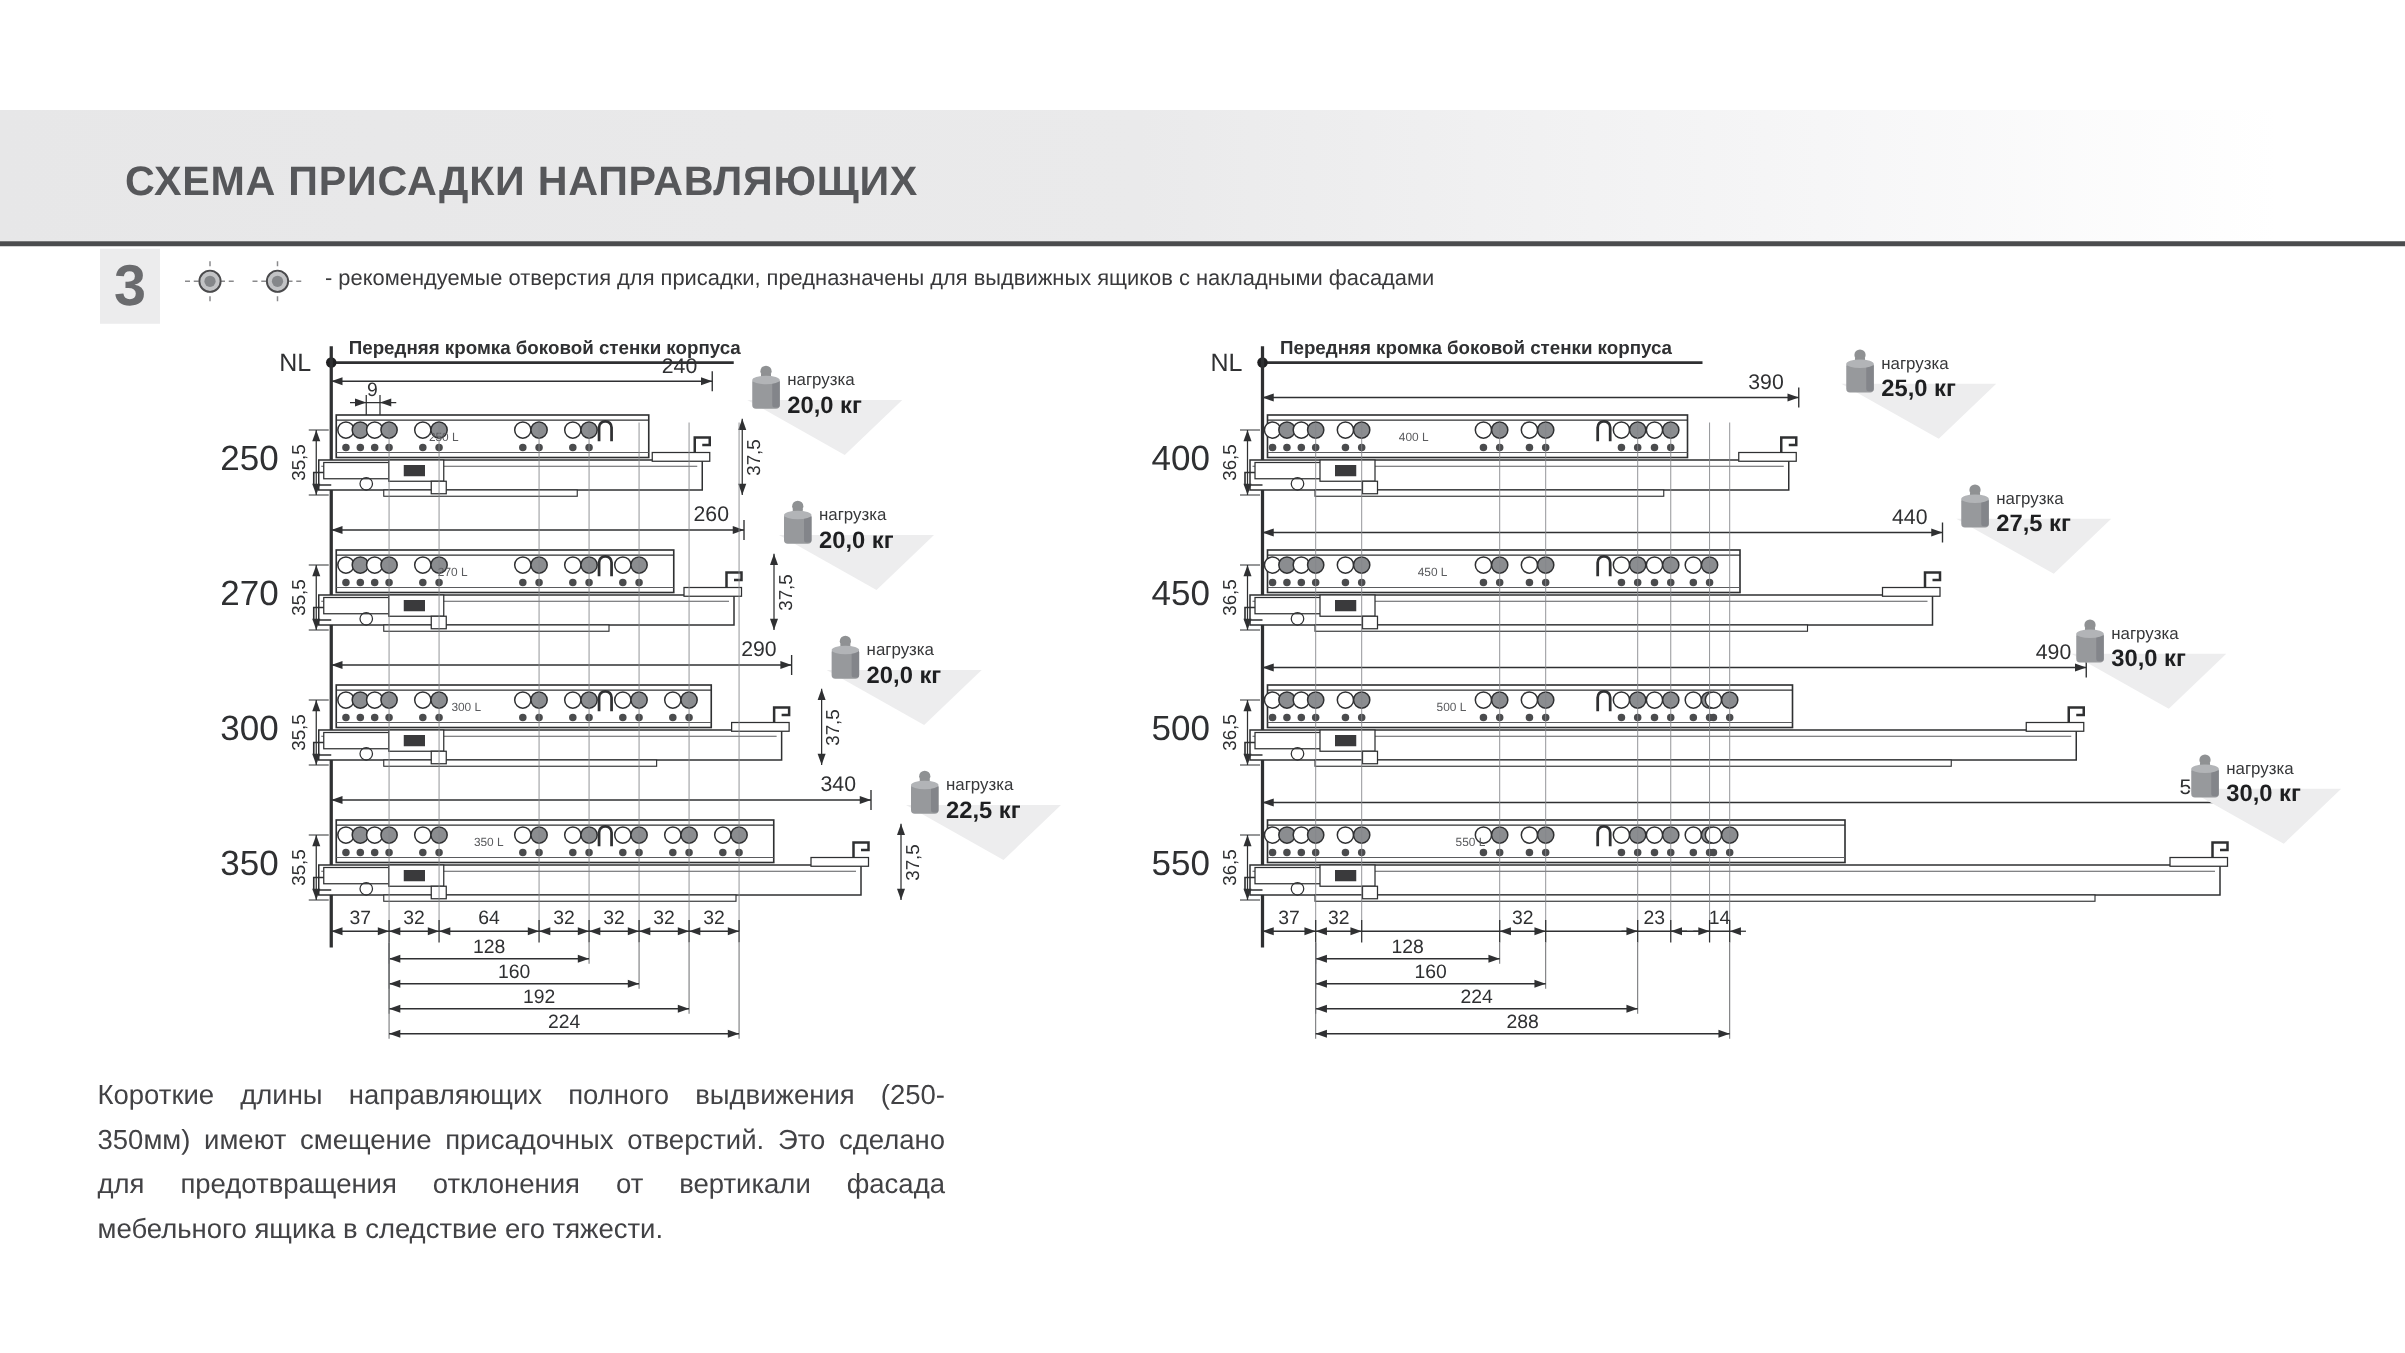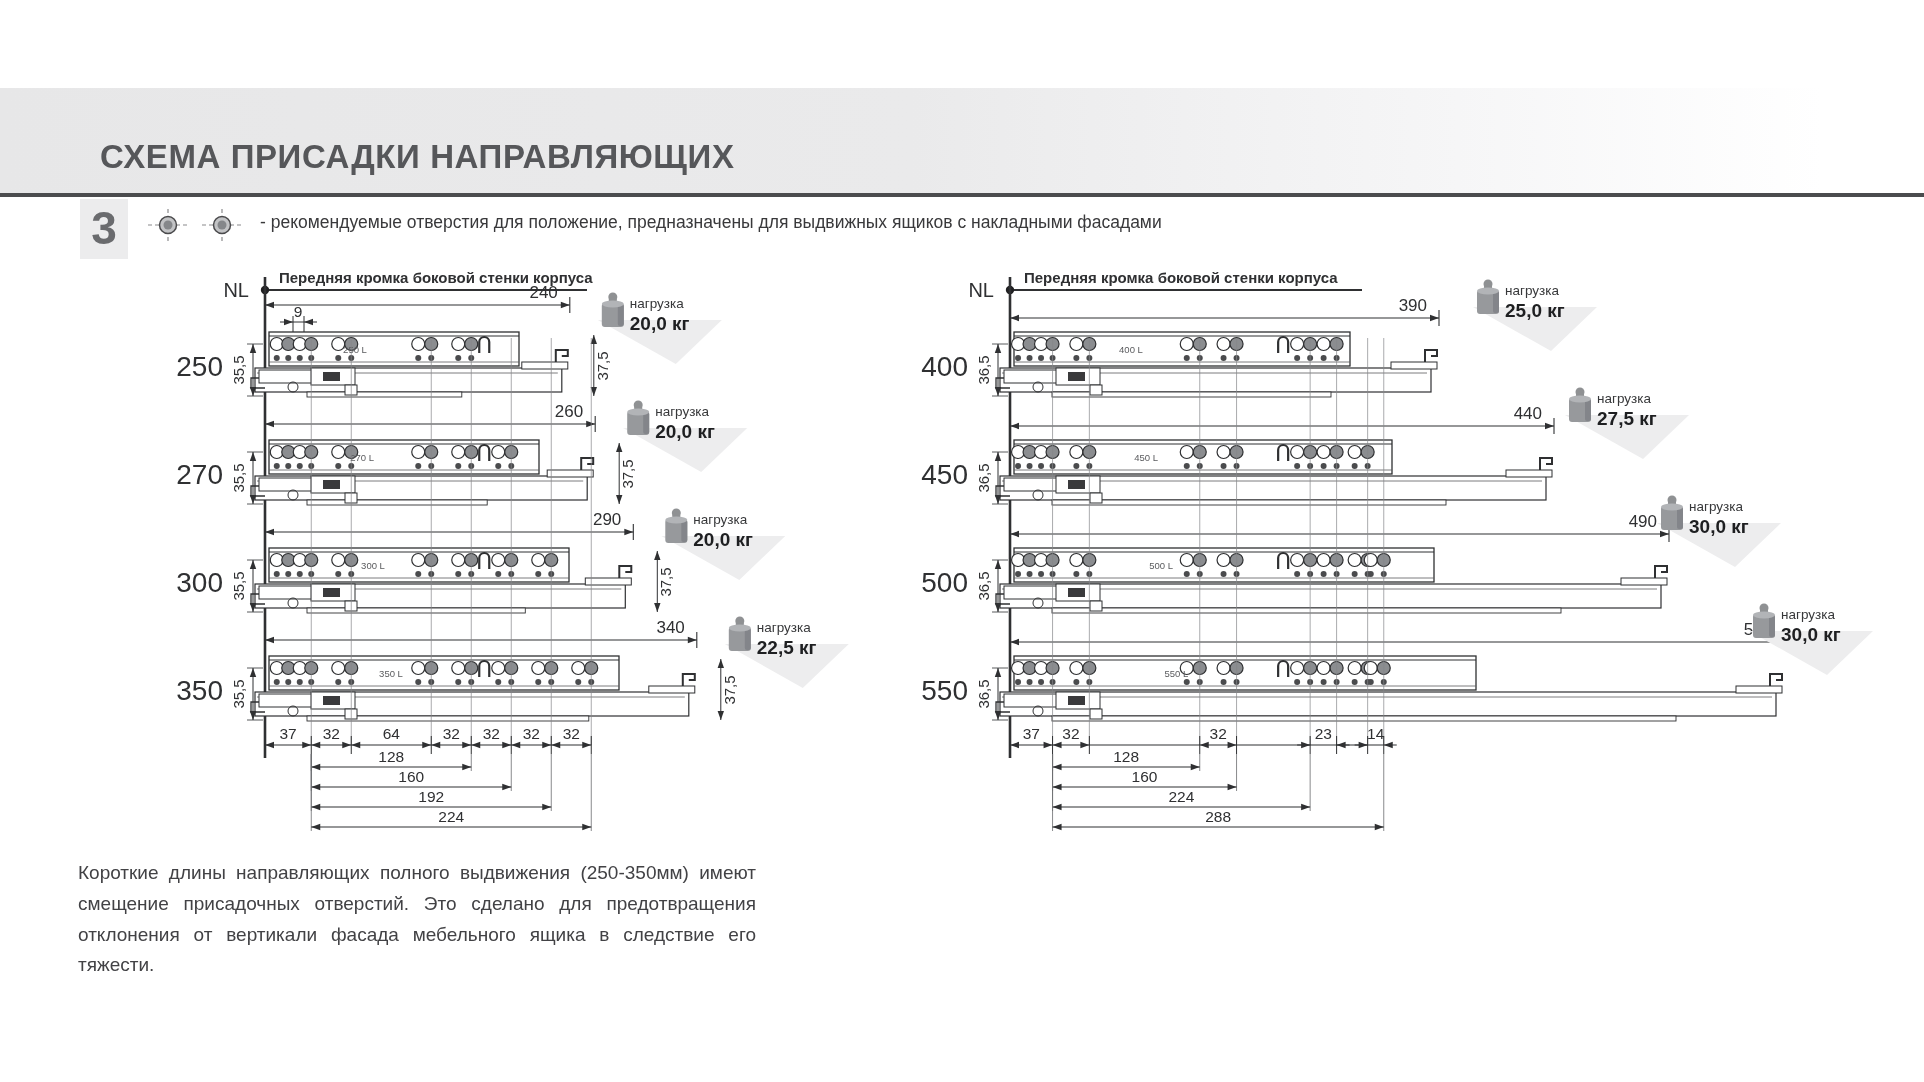--- a/index.html
+++ b/index.html
@@ -1,31 +1,31 @@
 <!DOCTYPE html>
 <html><head>
 <meta charset="utf-8">
 <style>
   html,body{margin:0;padding:0;background:#fff;}
   body{font-family:"Liberation Sans",sans-serif;color:#2f3032;}
   #page{position:relative;width:1924px;height:1082px;background:#fff;overflow:hidden;}
   .band{position:absolute;left:0;top:88px;width:1822px;height:105px;
         background:linear-gradient(90deg,#e7e7e8 0%,#eaeaeb 50%,#f6f6f7 80%,#ffffff 100%);}
-  .band h1{margin:0;padding:16px 0 0 100px;line-height:105px;font-size:33px;letter-spacing:.6px;
+  .band h1{margin:0;padding:4px 0 0 100px;line-height:105px;font-size:33px;letter-spacing:.6px;
            color:#56575a;font-weight:bold;}
   .rule{position:absolute;left:0;top:193px;width:1924px;height:4px;background:#4b4c4e;}
   .stepnum{position:absolute;left:80px;top:199px;width:48px;height:60px;background:#ececed;
            color:#6a6b6e;font-size:46px;font-weight:bold;text-align:center;line-height:58px;}
   .legend-icons{position:absolute;left:146px;top:202px;}
   .legend-text{position:absolute;left:260px;top:212px;font-size:17.5px;color:#39393b;white-space:nowrap;}
   svg text{font-family:"Liberation Sans",sans-serif;}
   .dg{position:absolute;top:215px;}
   #dg-left{left:65px;}
   #dg-right{left:845px;}
-  .note{position:absolute;top:858px;width:678px;font-size:19px;line-height:1.62;
+  .note{position:absolute;top:858px;width:678px;font-size:22px;line-height:1.62;
         text-align:justify;color:#424245;}
   #note-left{left:78px;}
   #note-right{left:836px;}
 </style>
 </head>
 <body>
 
 <div id="page">
 
   <div class="band">
@@ -42,21 +42,21 @@
       <circle cx="22" cy="23" r="8.5" fill="#c2c3c5" stroke="#4a4a4c" stroke-width="1.5"></circle>
       <circle cx="22" cy="23" r="4.5" fill="#85878a"></circle>
     </g>
     <g>
       <line x1="56" y1="23" x2="96" y2="23" stroke="#8a8a8c" stroke-width="1.2" stroke-dasharray="4 3"></line>
       <line x1="76" y1="7" x2="76" y2="39" stroke="#8a8a8c" stroke-width="1.2" stroke-dasharray="4 3"></line>
       <circle cx="76" cy="23" r="8.5" fill="#c2c3c5" stroke="#4a4a4c" stroke-width="1.5"></circle>
       <circle cx="76" cy="23" r="4.5" fill="#85878a"></circle>
     </g>
   </svg>
-  <div class="legend-text">-  рекомендуемые отверстия для положение, предназначены для выдвижных ящиков с накладными фасадами</div>
+  <div class="legend-text">-  рекомендуемые отверстия для присадки, предназначены для выдвижных ящиков с накладными фасадами</div>
 
   <svg id="dg-left" class="dg" width="810" height="640" viewBox="0 0 810 640">
       <g>
         <text x="214" y="68" font-size="15" fill="#2f3032" text-anchor="start" font-weight="bold">Передняя кромка боковой стенки корпуса</text>
         <line x1="200" y1="75" x2="522" y2="75" stroke="#2f3032" stroke-width="2.2"></line>
         <text x="184" y="82" font-size="20" fill="#2f3032" text-anchor="end">NL</text>
         <circle cx="200" cy="75" r="4.2" fill="#202022"></circle>
         <line x1="200" y1="62" x2="200" y2="543" stroke="#2f3032" stroke-width="2.6"></line>
       </g>
       <g>

